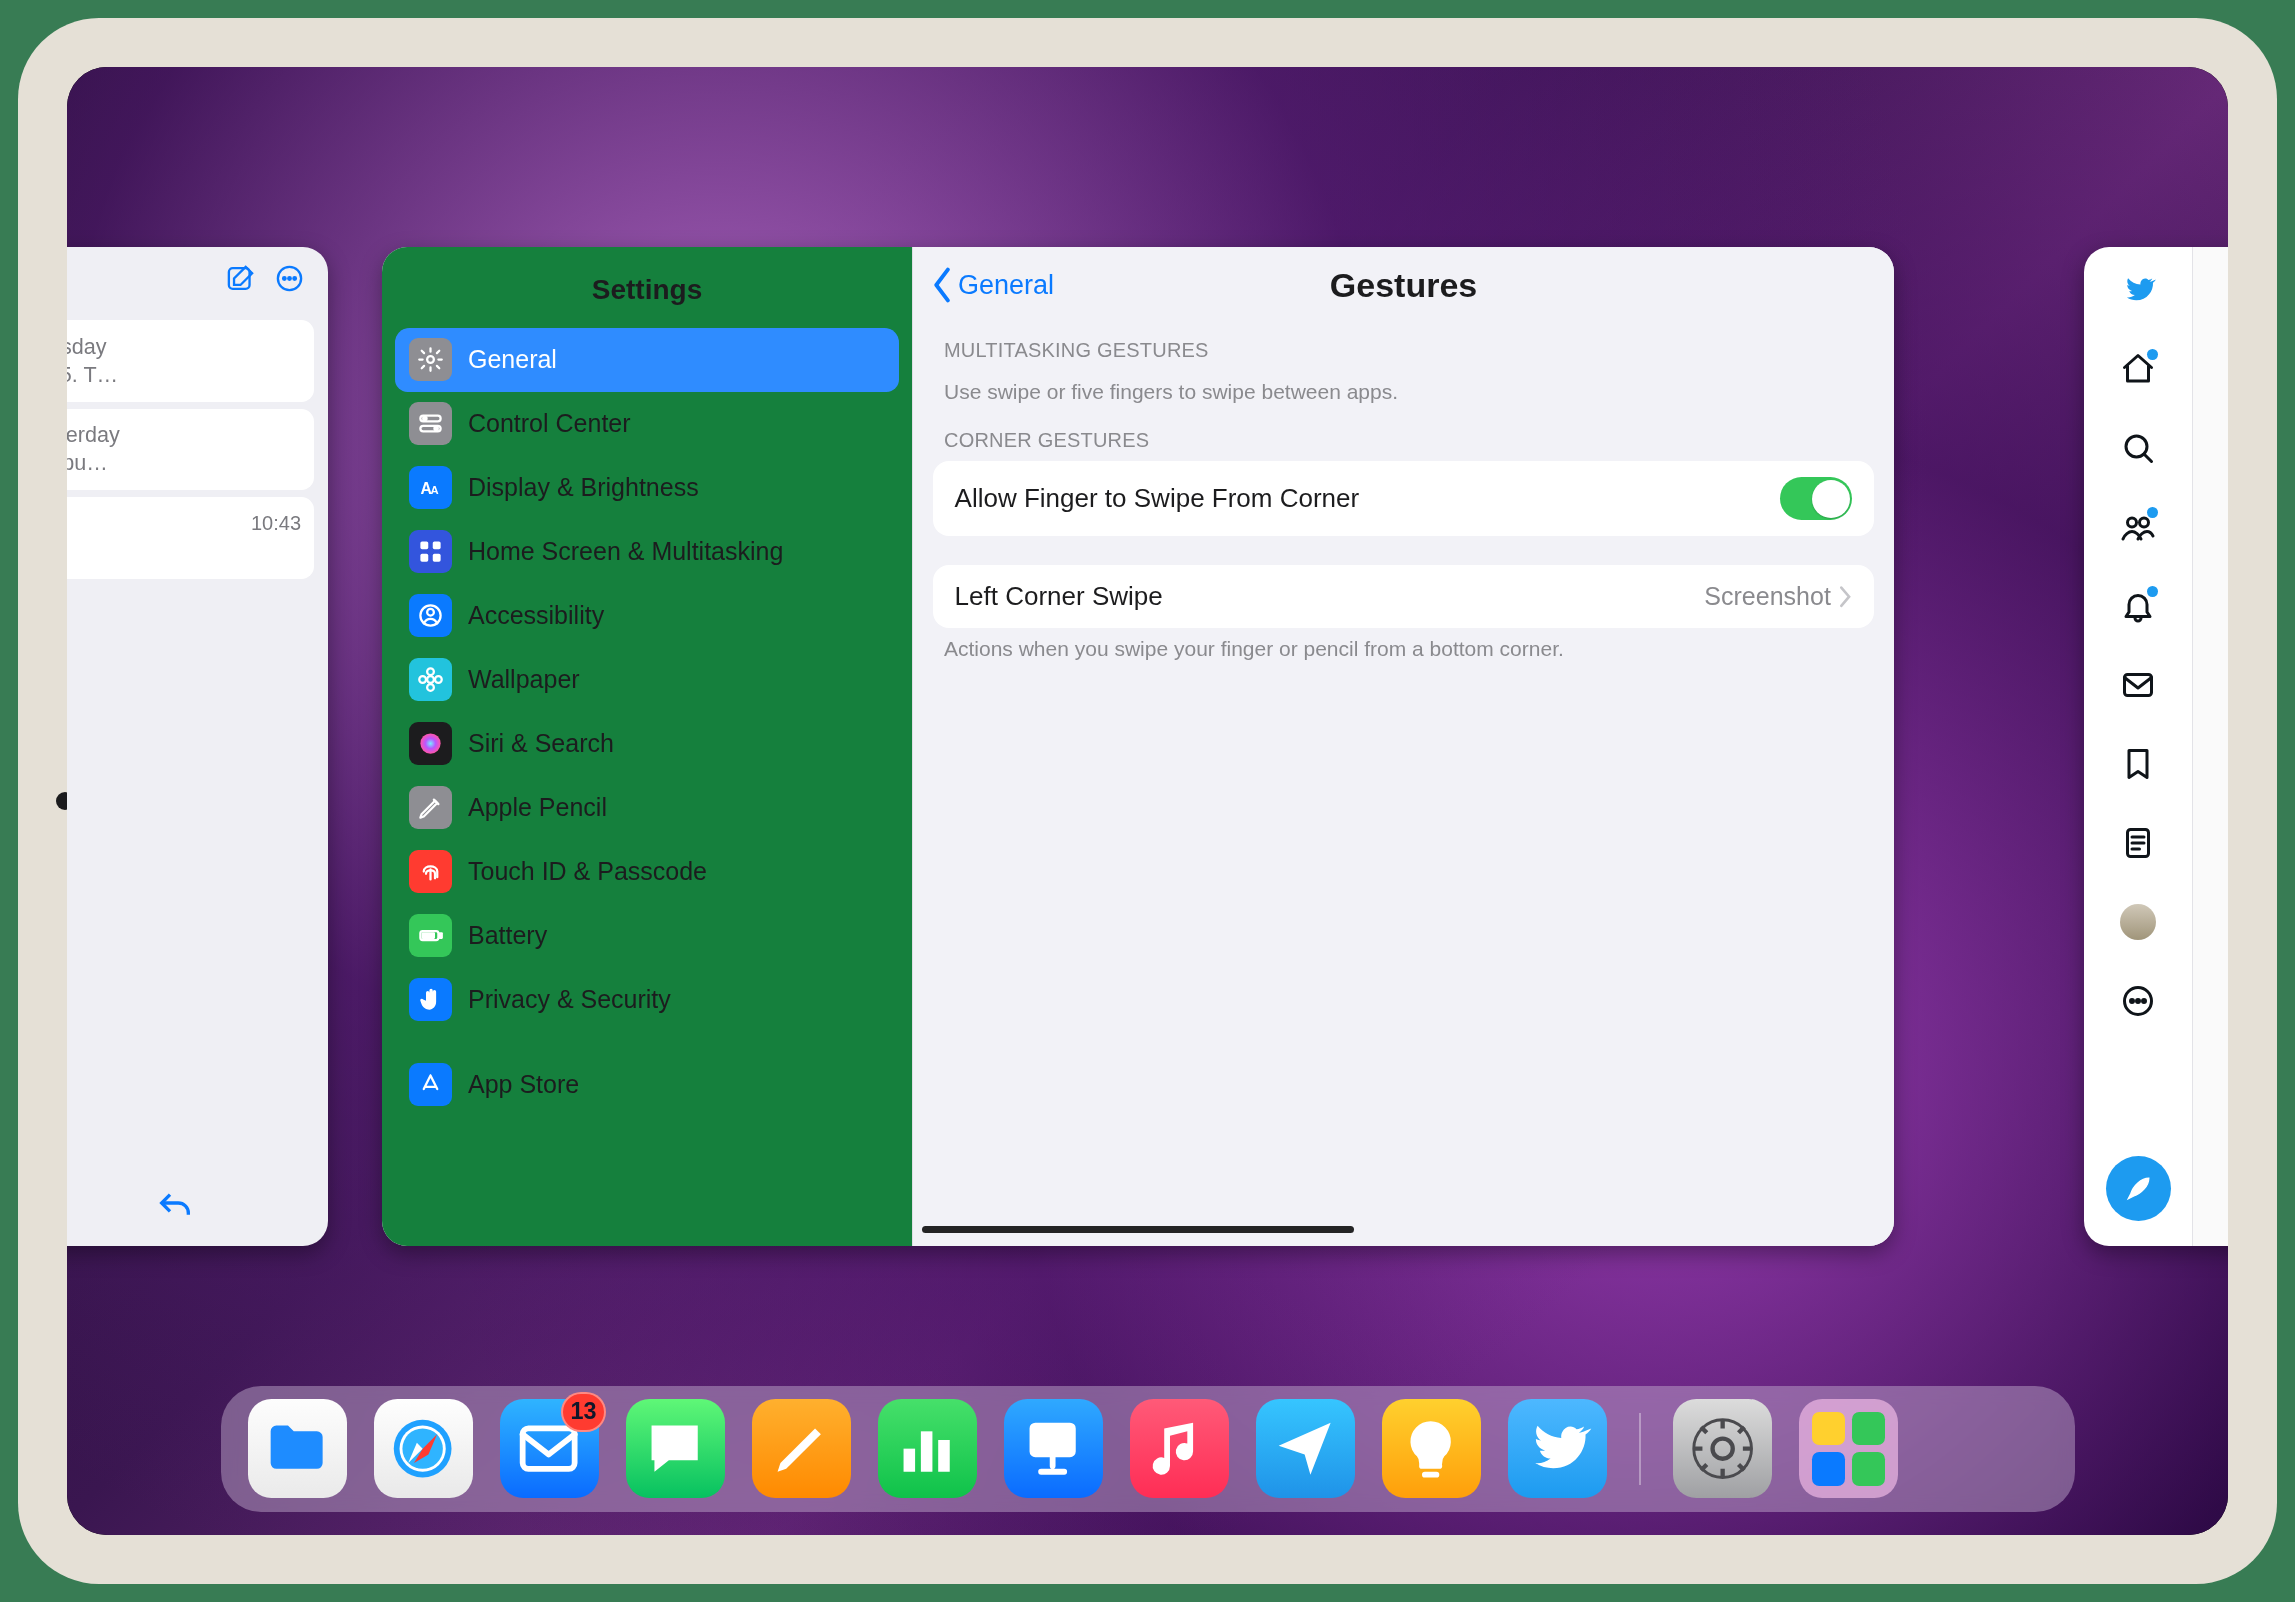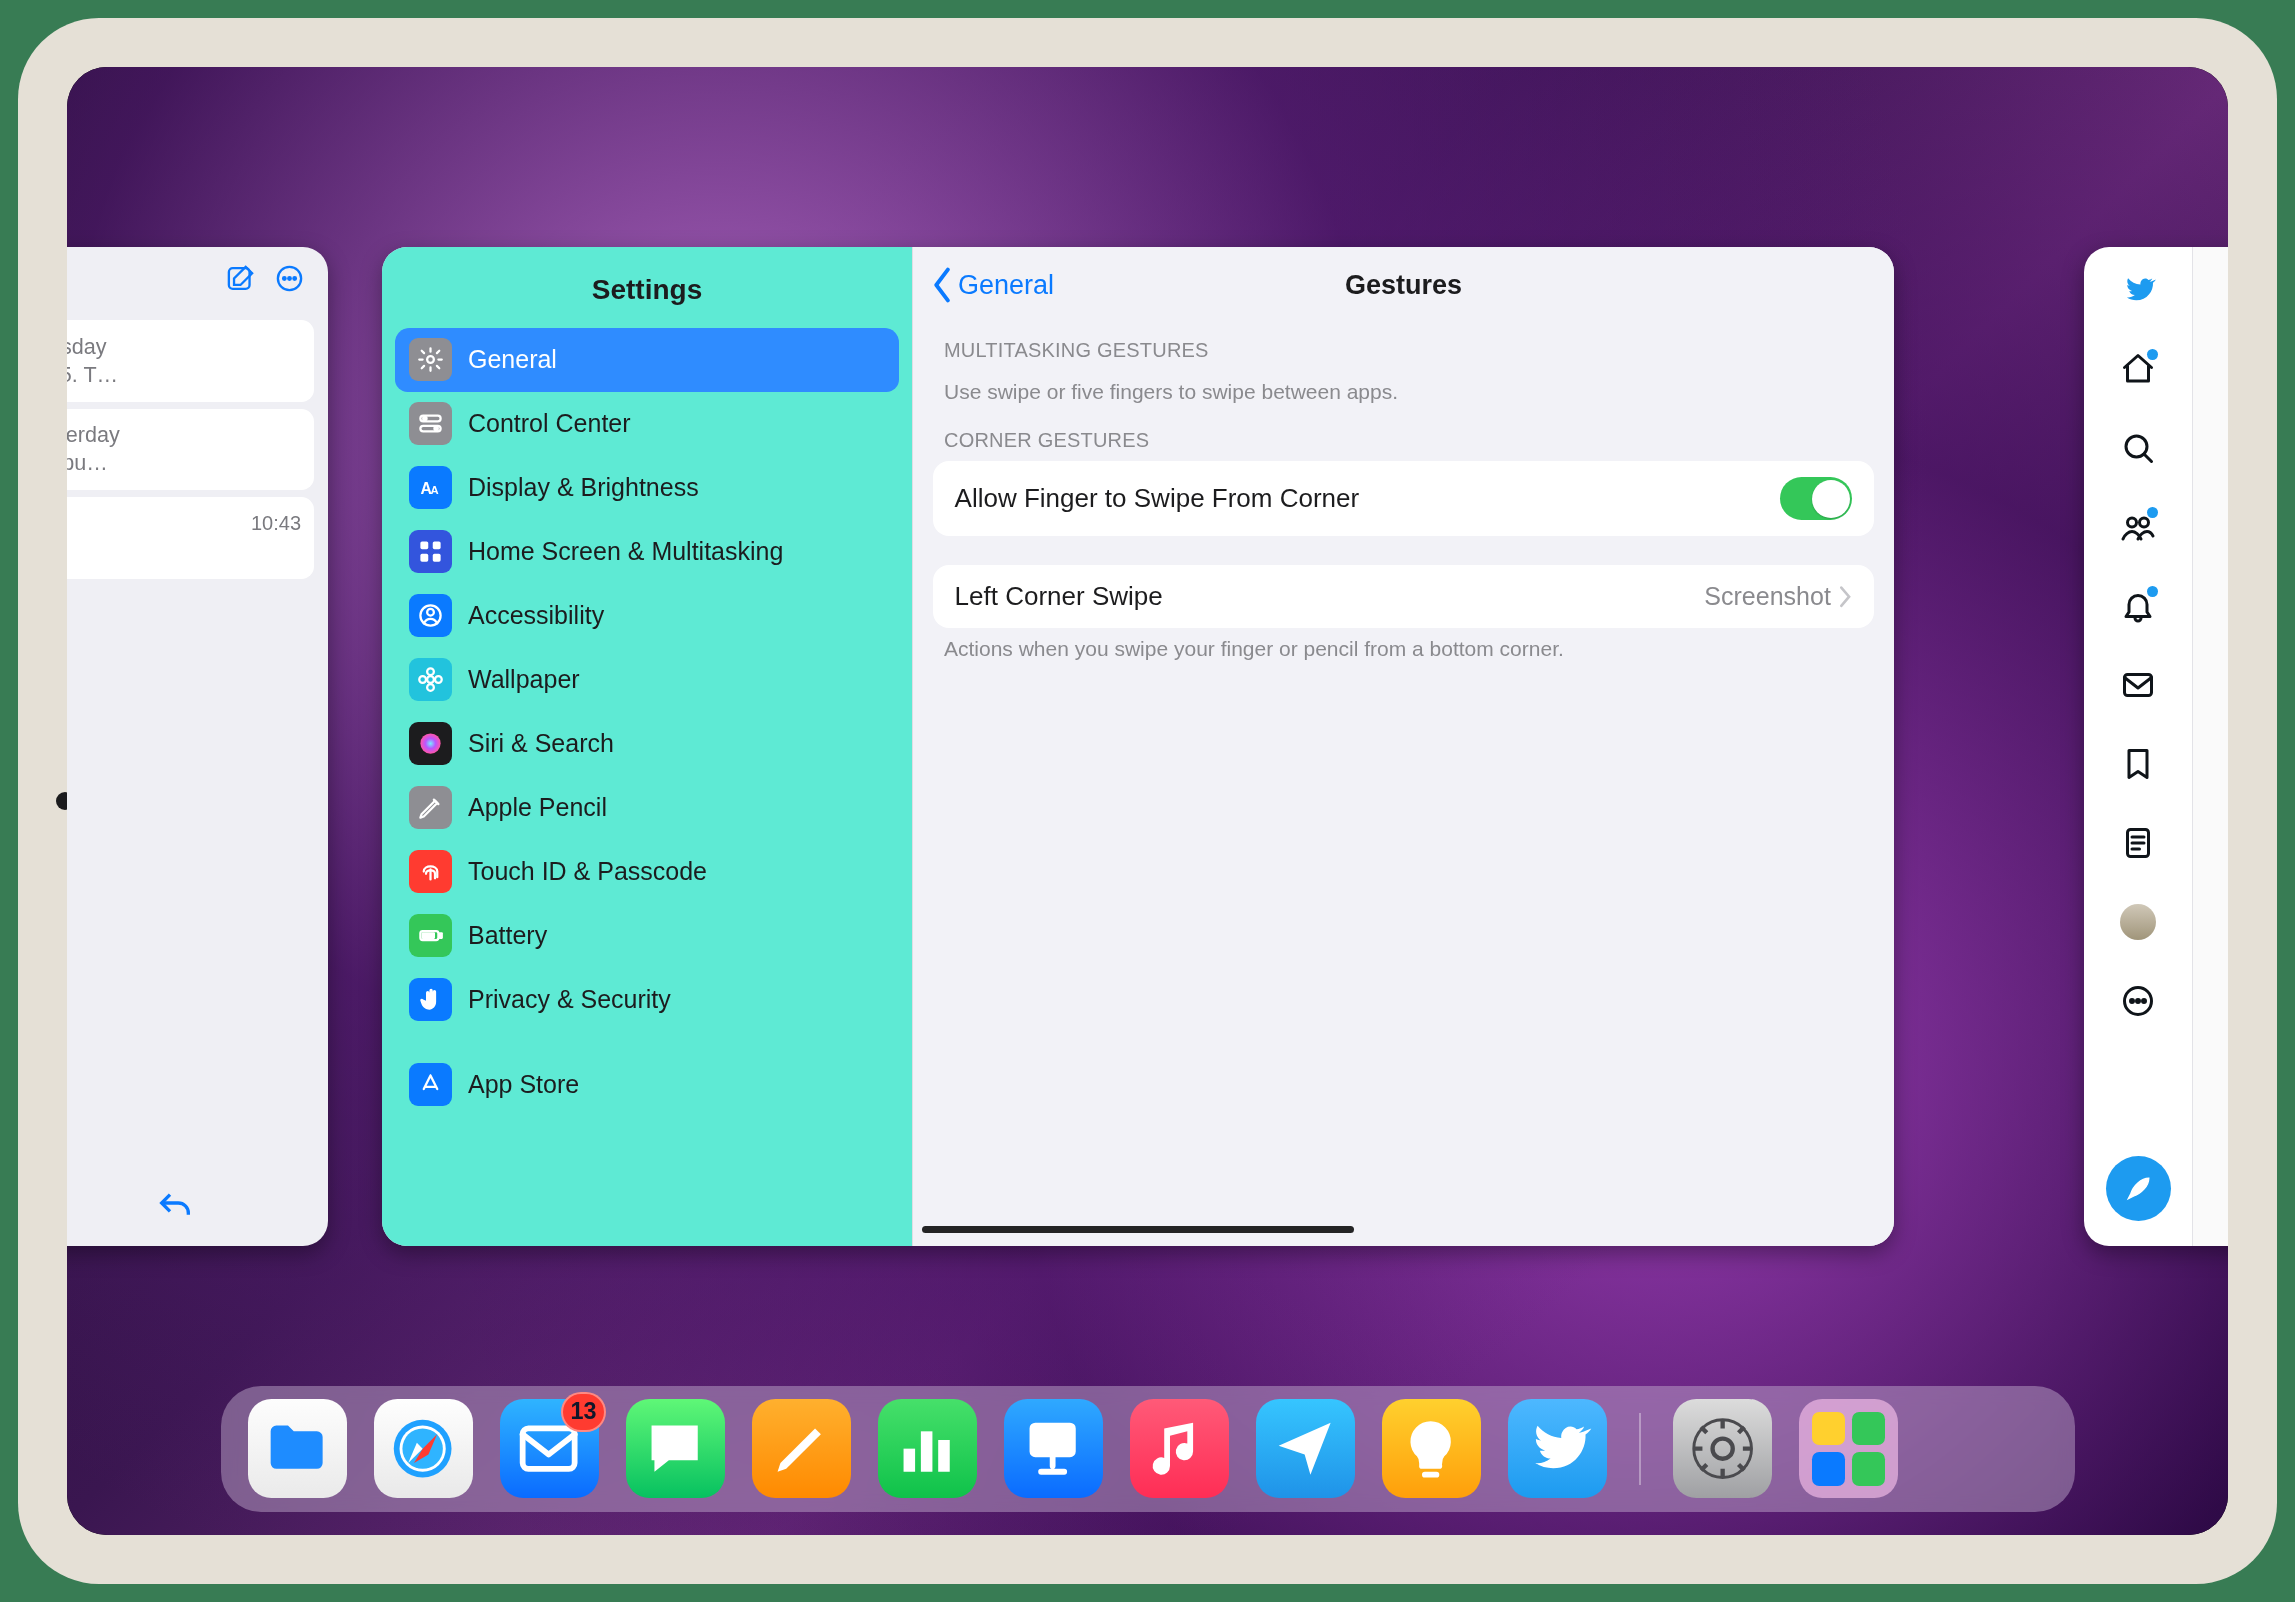--- a/index.html
+++ b/index.html
@@ -75,35 +75,35 @@
 .card-right .rail { width:108px; display:flex; flex-direction:column; align-items:center; gap:43px; padding-top:25px;}
 .card-right .rail .ic { width:36px; height:36px; position:relative; display:flex; align-items:center; justify-content:center; }
 .card-right .rail .ic svg{ width:36px; height:36px; }
 .card-right .rail .dot::after{ content:""; position:absolute; right:-1.8px; top:-1.8px; width:10.8px; height:10.8px; border-radius:50%; background:#1d9bf0;}
 .card-right .rail .avatar{ width:36px; height:36px; border-radius:50%; background:linear-gradient(#d0c8b8,#a0957a);}
 .card-right .rail .compose{ width:65px; height:65px; border-radius:50%; background:#1d9bf0; display:flex; align-items:center; justify-content:center; margin-top:auto; margin-bottom:25px;}
 .card-right .rail .compose svg{ width:31px; height:31px; fill:#fff; stroke:#fff;}
 .card-right .content-strip{ flex:1; background:#fafafa; border-left:0.9px solid #e3e3e7;}
 
 
-.sidebar { width: 531px; background:#5eead4; border-right:0.9px solid #dedee3; display:flex; flex-direction:column; padding-top:7.2px; }
+.sidebar { width: 531px; background:#15803d; border-right:0.9px solid #dedee3; display:flex; flex-direction:column; padding-top:7.2px; }
 .sidebar h1 { text-align:center; font-size:28px; font-weight:600; color:#1c1c1e; padding:20px 0 16px; }
 .group { margin:5.4px 12.6px; background:transparent; border-radius:14.4px; overflow:hidden; display:flex; flex-direction:column; }
 .group.sep { margin-top:21.6px; }
 .row-item { display:flex; align-items:center; gap:16px; padding:10px 14.4px; font-size:25px; color:#1c1c1e; background:transparent; border-bottom:0.9px solid rgba(0,0,0,0); }
 .row-item.selected{ background:#2f8cff; color:#fff; border-radius:12.6px;}
 .row-item .icon{ width:43px; height:43px; border-radius:9px; display:flex; align-items:center; justify-content:center; flex-shrink:0; }
 .row-item .icon svg{ width:27px; height:27px; }
 
 
 .detail { flex:1; background:#f2f2f7; display:flex; flex-direction:column; }
 .navbar { position:relative; height:76px; display:flex; align-items:center; }
 .navbar .back { position:absolute; left:18px; display:flex; align-items:center; gap:3.6px; color:#0a7aff; font-size:27px; font-weight:400; }
 .navbar .back svg{ width:23.4px; height:36px; }
-.navbar .title{ margin:0 auto; font-size:27px; font-weight:600; color:#1c1c1e; }
+.navbar .title{ margin:0 auto; font-size:34px; font-weight:600; color:#1c1c1e; }
 .section-h { font-size:20px; color:#8a8a8e; padding:25px 31px 9px; text-transform:uppercase; letter-spacing:0.2px; }
 .section-h.first{ padding-top:16px;}
 .cell-group{ margin:0 20px; background:#fff; border-radius:16px; overflow:hidden; }
 .cell{ display:flex; align-items:center; justify-content:space-between; padding:16px 21.6px; font-size:26px; color:#1c1c1e; min-height:59px; }
 .cell + .cell{ border-top:0.9px solid #e3e3e7; }
 .cell .val{ color:#8a8a8e; font-size:25px; display:flex; align-items:center; gap:7.2px;}
 .cell .val svg{ width:14.4px; height:23.4px; }
 .footnote{ font-size:21px; color:#8a8a8e; padding:9px 31px 0;}
 .toggle{ width:72px; height:43px; border-radius:21.6px; background:#34c759; position:relative; flex-shrink:0;}
 .toggle::after{ content:""; position:absolute; right:2.7px; top:2.7px; width:38px; height:38px; border-radius:50%; background:#fff; box-shadow:0 0.9px 1.8px rgba(0,0,0,0.2);}

